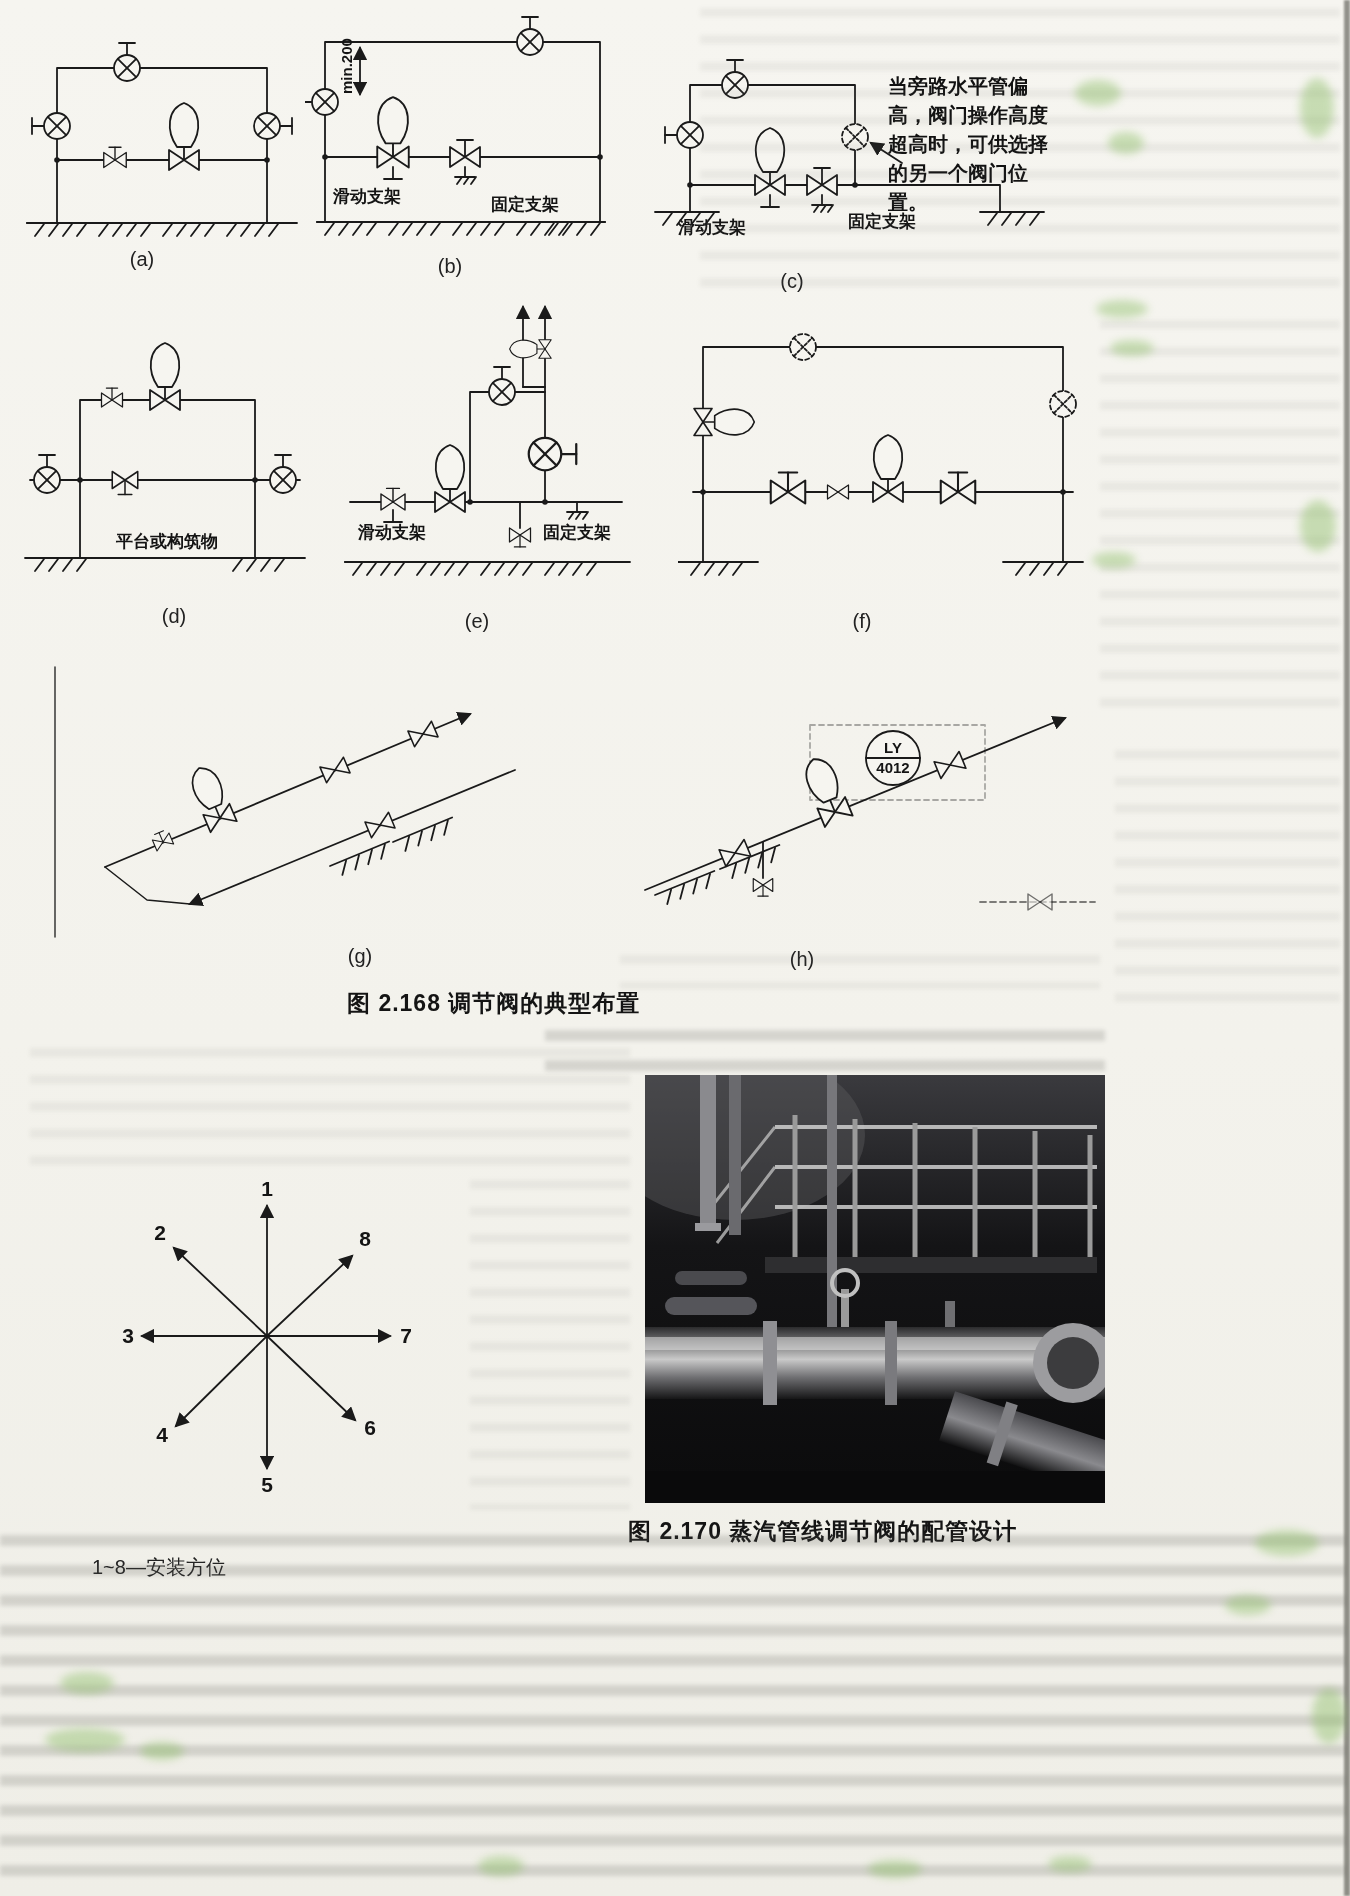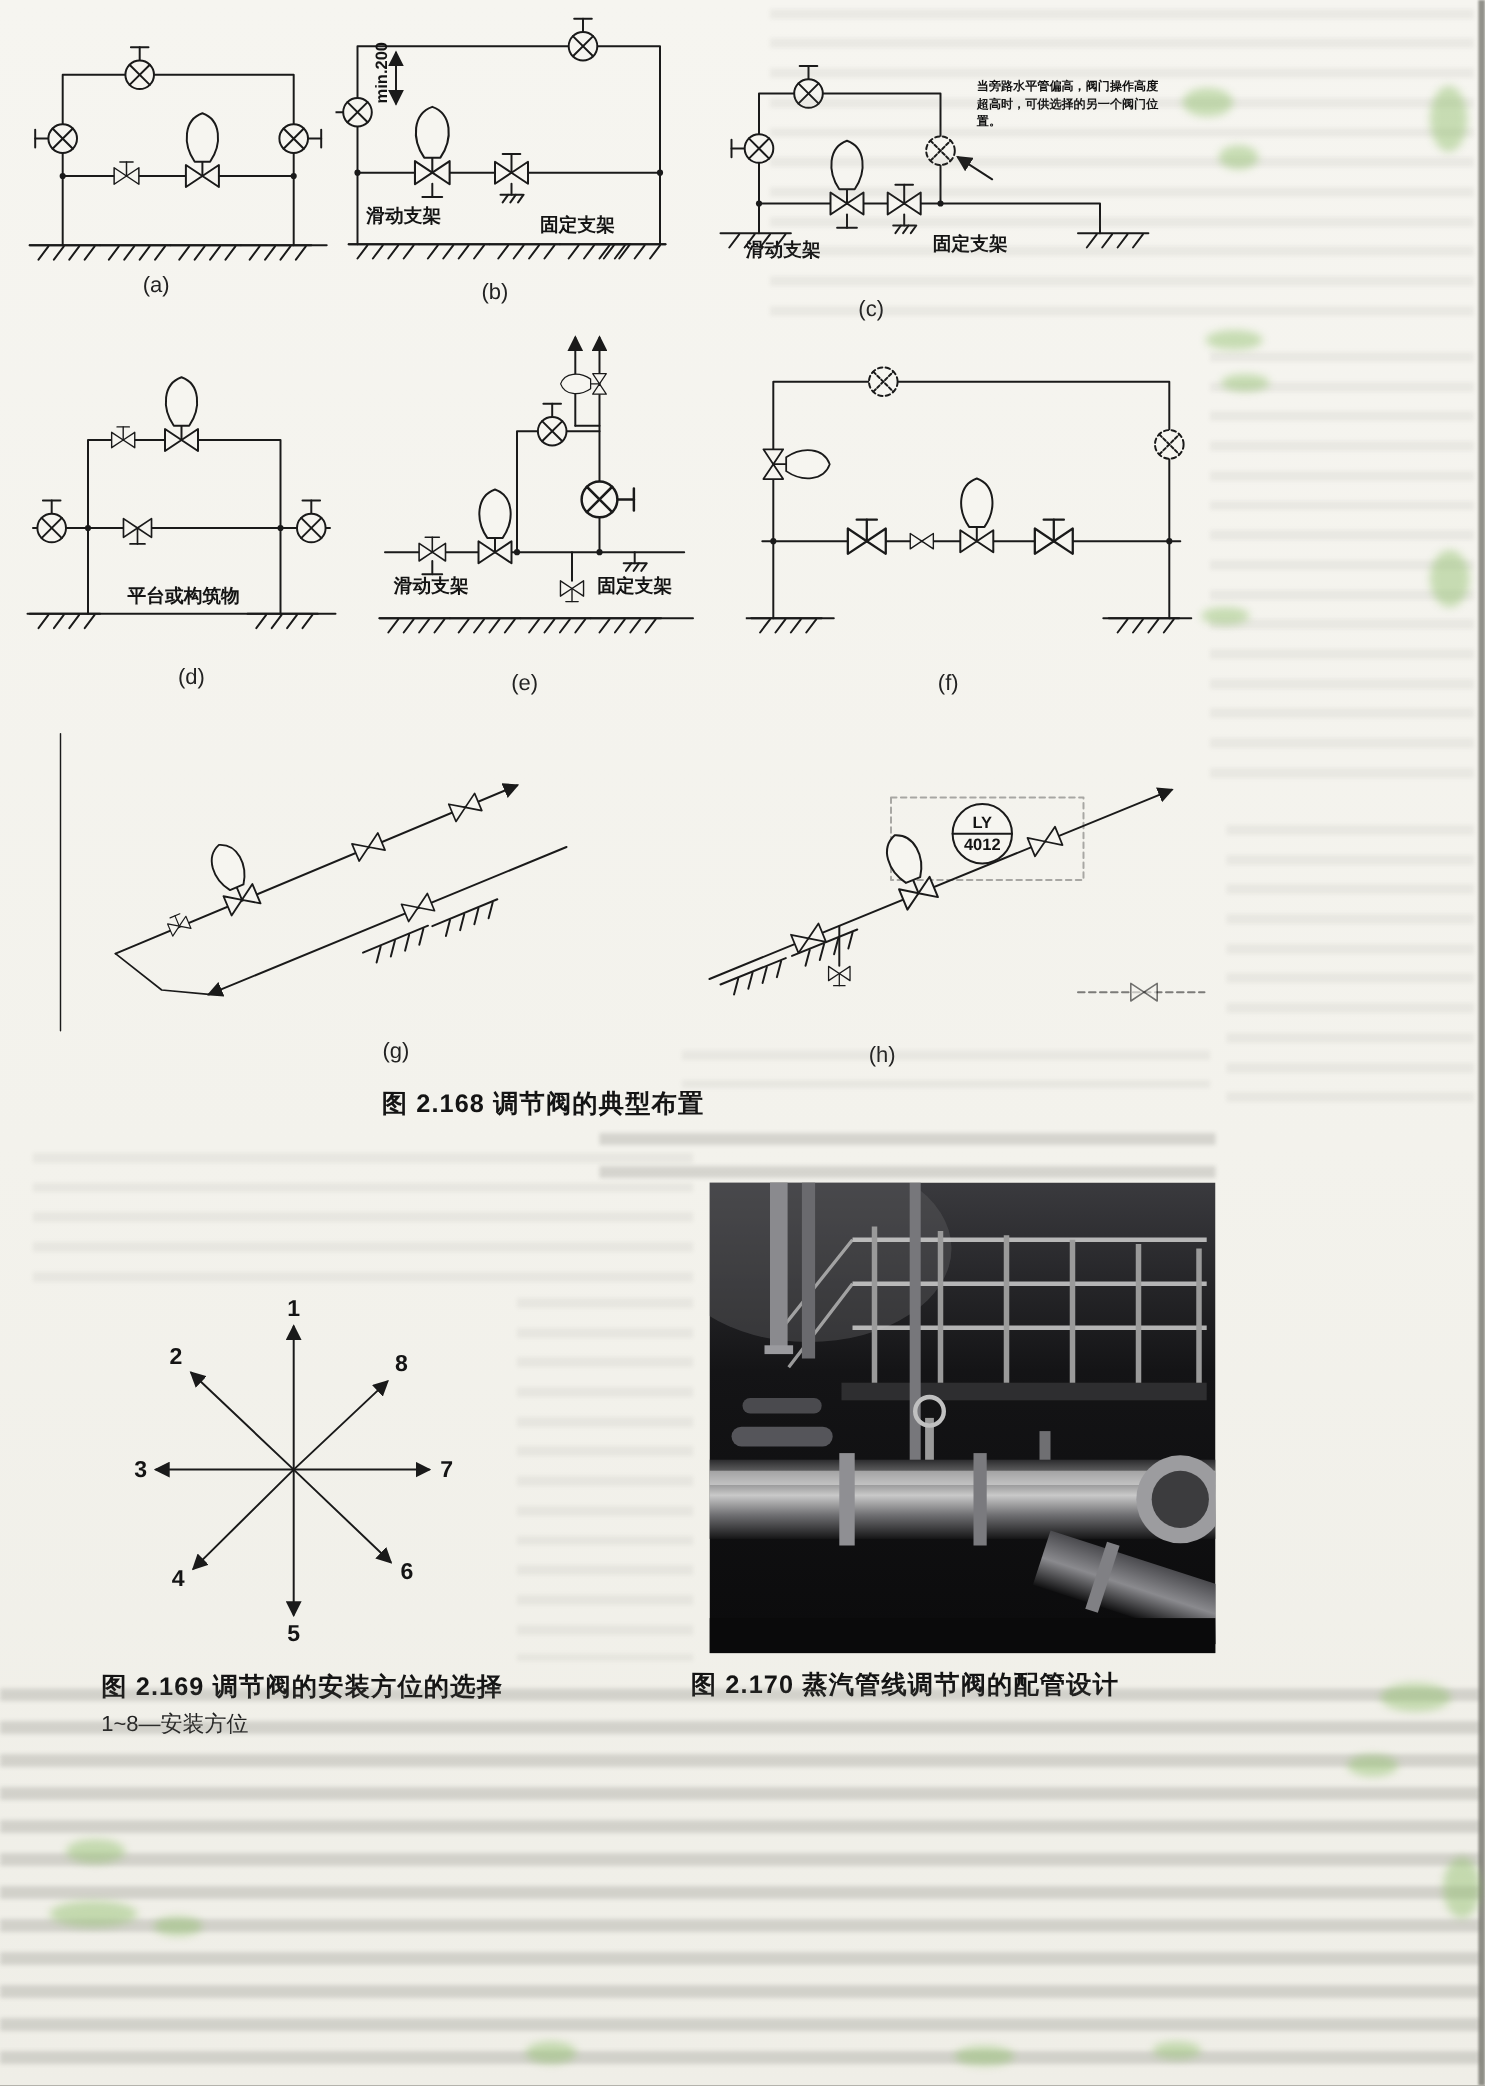--- a/index.html
+++ b/index.html
@@ -5,21 +5,21 @@
   html,body{margin:0;padding:0;background:#9a9a94;}
   #page{position:relative;width:1350px;height:1896px;margin:0 auto;overflow:hidden;
         background:linear-gradient(180deg,#f6f5f0 0%,#f3f2ec 55%,#efeee7 100%);
         font-family:"Liberation Sans","DejaVu Sans",sans-serif;color:#1a1a1a;}
   .abs{position:absolute;}
   svg.diag{stroke:#1a1a1a;stroke-width:1.8;fill:none;stroke-linecap:round;stroke-linejoin:round;}
   svg.diag text{stroke:none;fill:#141414;font-weight:700;font-family:"Liberation Sans","DejaVu Sans",sans-serif;}
   .dlabel{position:absolute;width:90px;text-align:center;font-size:20px;color:#222;}
   .caption{position:absolute;text-align:left;font-weight:700;font-size:23px;letter-spacing:1px;color:#141414;}
   .sub{position:absolute;text-align:left;font-size:20px;color:#222;}
-  .note{position:absolute;width:168px;font-weight:700;font-size:11px;line-height:1.45;color:#111;}
+  .note{position:absolute;width:168px;font-weight:700;font-size:20px;line-height:1.45;color:#111;}
   .bleed{position:absolute;filter:blur(2px);opacity:.5;pointer-events:none;
          background:repeating-linear-gradient(180deg,rgba(110,110,105,.17) 0 9px,rgba(0,0,0,0) 9px 27px);}
   .bleed.strong{opacity:.7;background:repeating-linear-gradient(180deg,rgba(90,90,85,.28) 0 11px,rgba(0,0,0,0) 11px 30px);}
   .green{position:absolute;background:#8fbf6a;border-radius:50%;filter:blur(4px);opacity:.45;pointer-events:none;}
   .edge{position:absolute;background:rgba(45,45,38,.5);filter:blur(1px);}
 </style>
 </head>
 <body>
 
 <div id="page">
@@ -239,21 +239,20 @@
     <path d="M155,158 L240,78" marker-end="url(#arr)"></path>
     <text x="155" y="18" text-anchor="middle" font-size="21">1</text>
     <text x="48" y="62" text-anchor="middle" font-size="21">2</text>
     <text x="16" y="165" text-anchor="middle" font-size="21">3</text>
     <text x="50" y="264" text-anchor="middle" font-size="21">4</text>
     <text x="155" y="314" text-anchor="middle" font-size="21">5</text>
     <text x="258" y="257" text-anchor="middle" font-size="21">6</text>
     <text x="294" y="165" text-anchor="middle" font-size="21">7</text>
     <text x="253" y="68" text-anchor="middle" font-size="21">8</text>
   </svg>
-  <div class="caption" style="left:92px;top:1518px;width:385px">图 2.169  调节阀的安装方位的选择</div>
   <div class="sub" style="left:92px;top:1554px;width:385px">1~8—安装方位</div>
 
   <svg class="abs" style="left:645px;top:1075px" width="460" height="428" viewBox="0 0 460 428">
     <defs>
       <linearGradient id="pbg" x1="0" y1="0" x2="0" y2="1">
         <stop offset="0" stop-color="#3a3a3e"></stop>
           <stop offset="0.4" stop-color="#141416"></stop>
           <stop offset="1" stop-color="#0b0b0c"></stop>
       </linearGradient>
       <linearGradient id="pipeg" x1="0" y1="0" x2="0" y2="1">

